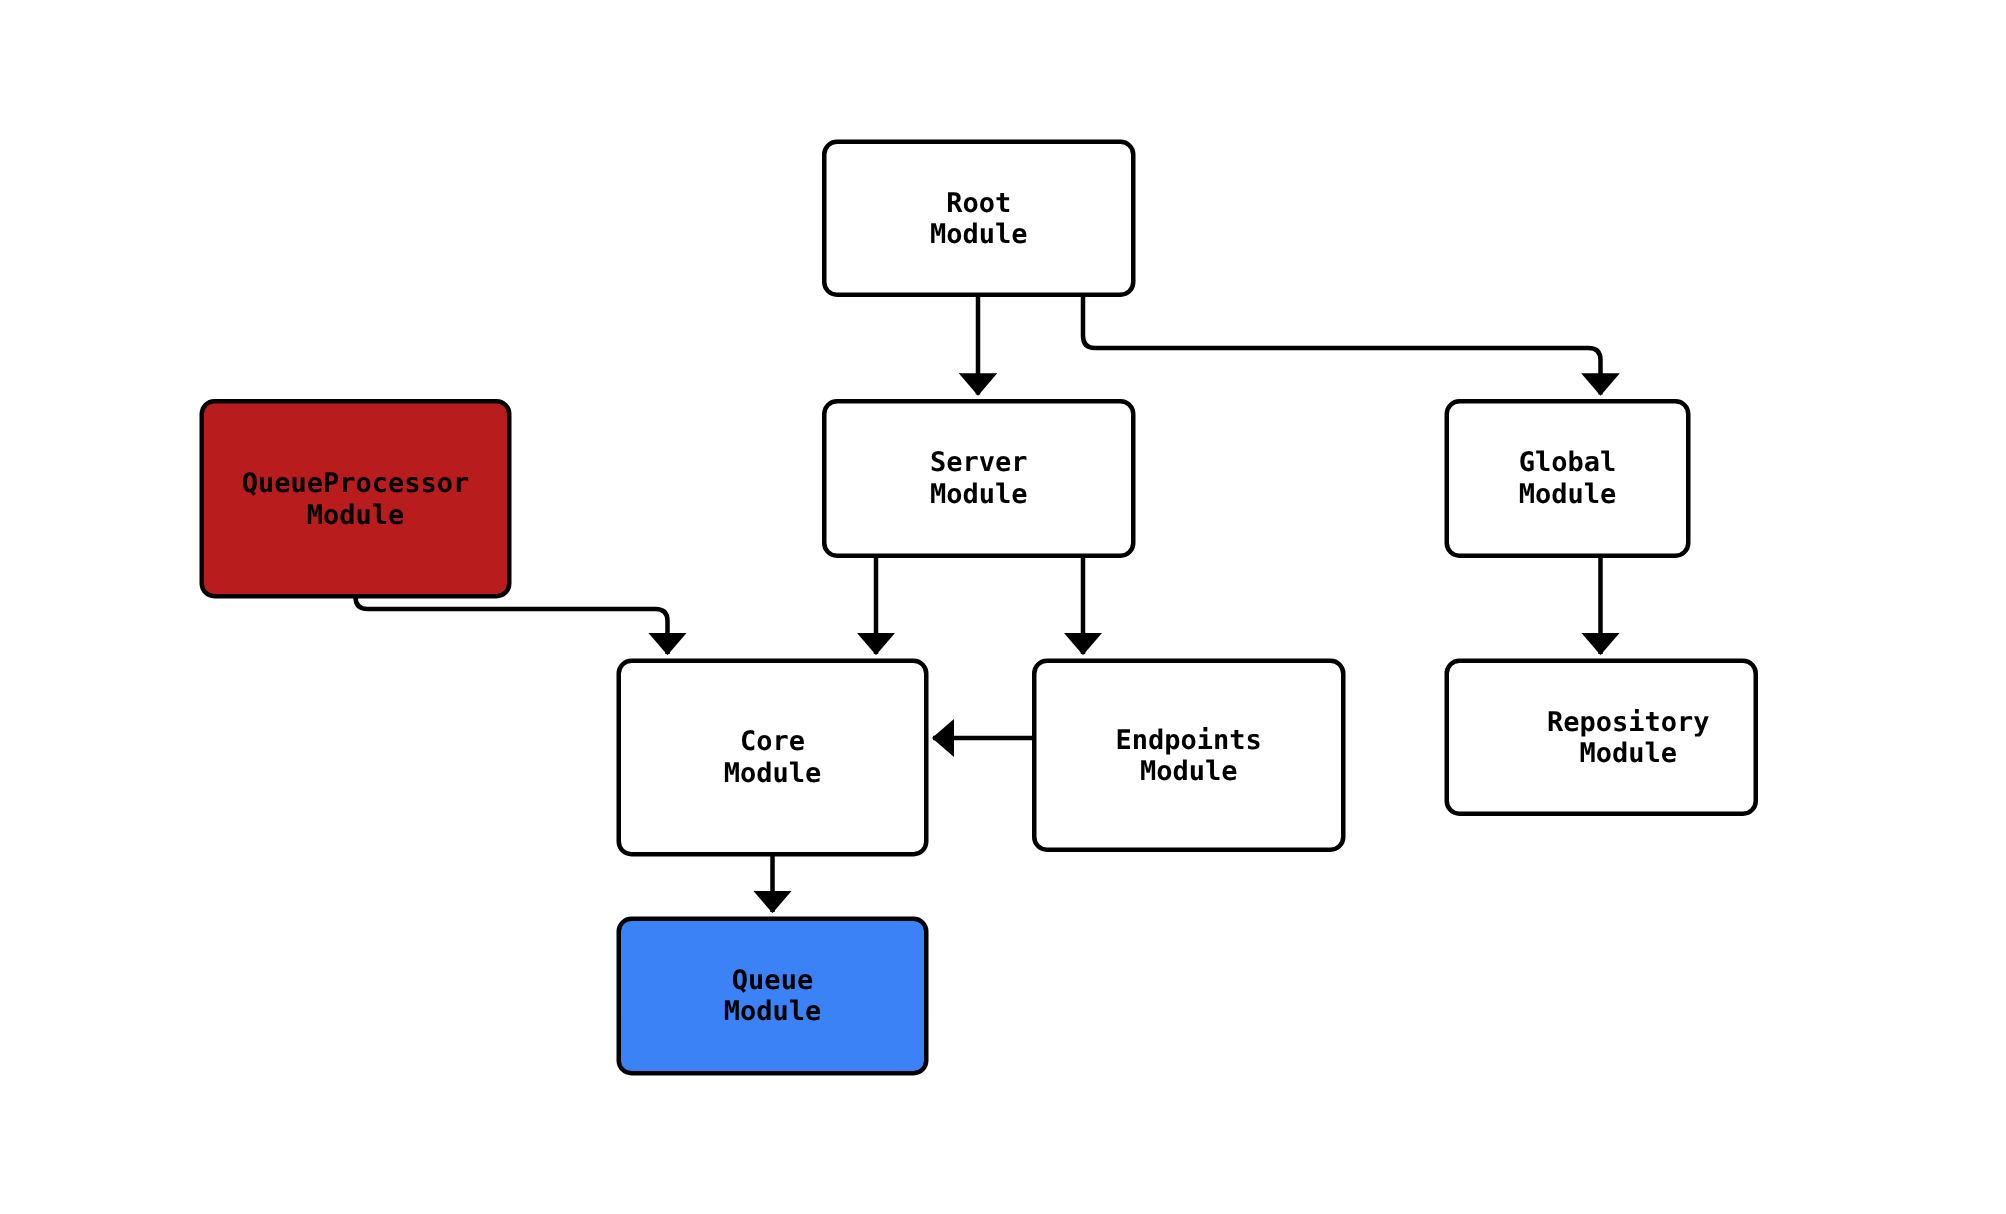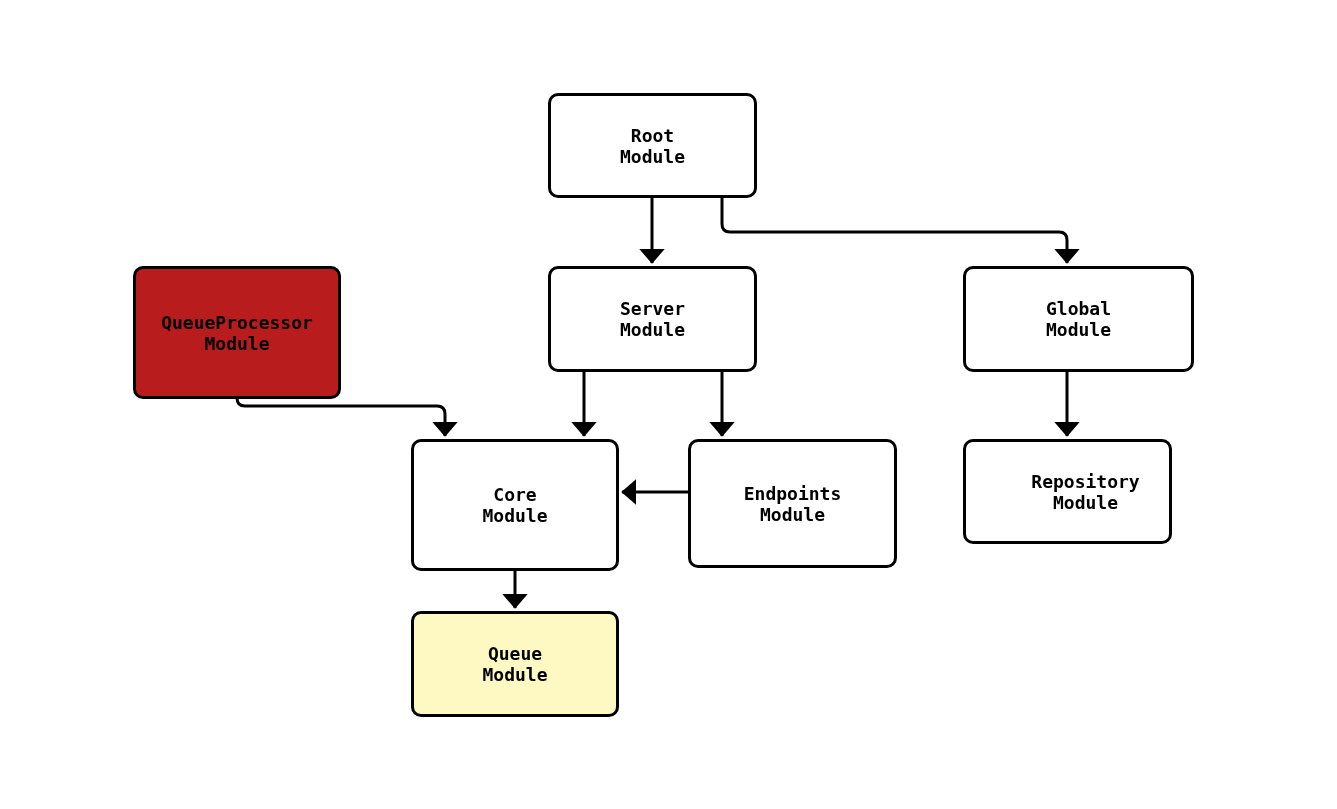--- a/index.html
+++ b/index.html
@@ -79,21 +79,21 @@
           <div>QueueProcessor</div>
           <div>Module</div>
         </div>
       </div>
       <div class="node" style="left: 548px; top: 266px; width: 209px; height: 106px; border-color: rgb(0, 0, 0); background: rgb(255, 255, 255);">
         <div class="node-label" style="color: rgb(0, 0, 0);">
           <div>Server</div>
           <div>Module</div>
         </div>
       </div>
-      <div class="node" style="left: 963px; top: 266px; width: 231px; height: 106px; border-color: rgb(0, 0, 0); background: rgb(255, 255, 255);">
+      <div class="node" style="left: 963px; top: 266px; width: 164px; height: 106px; border-color: rgb(0, 0, 0); background: rgb(255, 255, 255);">
         <div class="node-label" style="color: rgb(0, 0, 0);">
           <div>Global</div>
           <div>Module</div>
         </div>
       </div>
       <div class="node" style="left: 411px; top: 439px; width: 208px; height: 132px; border-color: rgb(0, 0, 0); background: rgb(255, 255, 255);">
         <div class="node-label" style="color: rgb(0, 0, 0);">
           <div>Core</div>
           <div>Module</div>
         </div>
@@ -103,20 +103,20 @@
           <div>Endpoints</div>
           <div>Module</div>
         </div>
       </div>
       <div class="node" style="left: 963px; top: 439px; width: 209px; height: 105px; border-color: rgb(0, 0, 0); background: rgb(255, 255, 255); padding-left: 36px;">
         <div class="node-label" style="color: rgb(0, 0, 0);">
           <div>Repository</div>
           <div>Module</div>
         </div>
       </div>
-      <div class="node" style="left: 411px; top: 611px; width: 208px; height: 106px; border-color: rgb(0, 0, 0); background: #fef9c3;">
+      <div class="node" style="left: 411px; top: 611px; width: 208px; height: 106px; border-color: rgb(0, 0, 0); background: #3b82f6;">
         <div class="node-label" style="color: rgb(0, 0, 0);">
           <div>Queue</div>
           <div>Module</div>
         </div>
       </div>
     </div>
 </div>
 
 </body></html>

